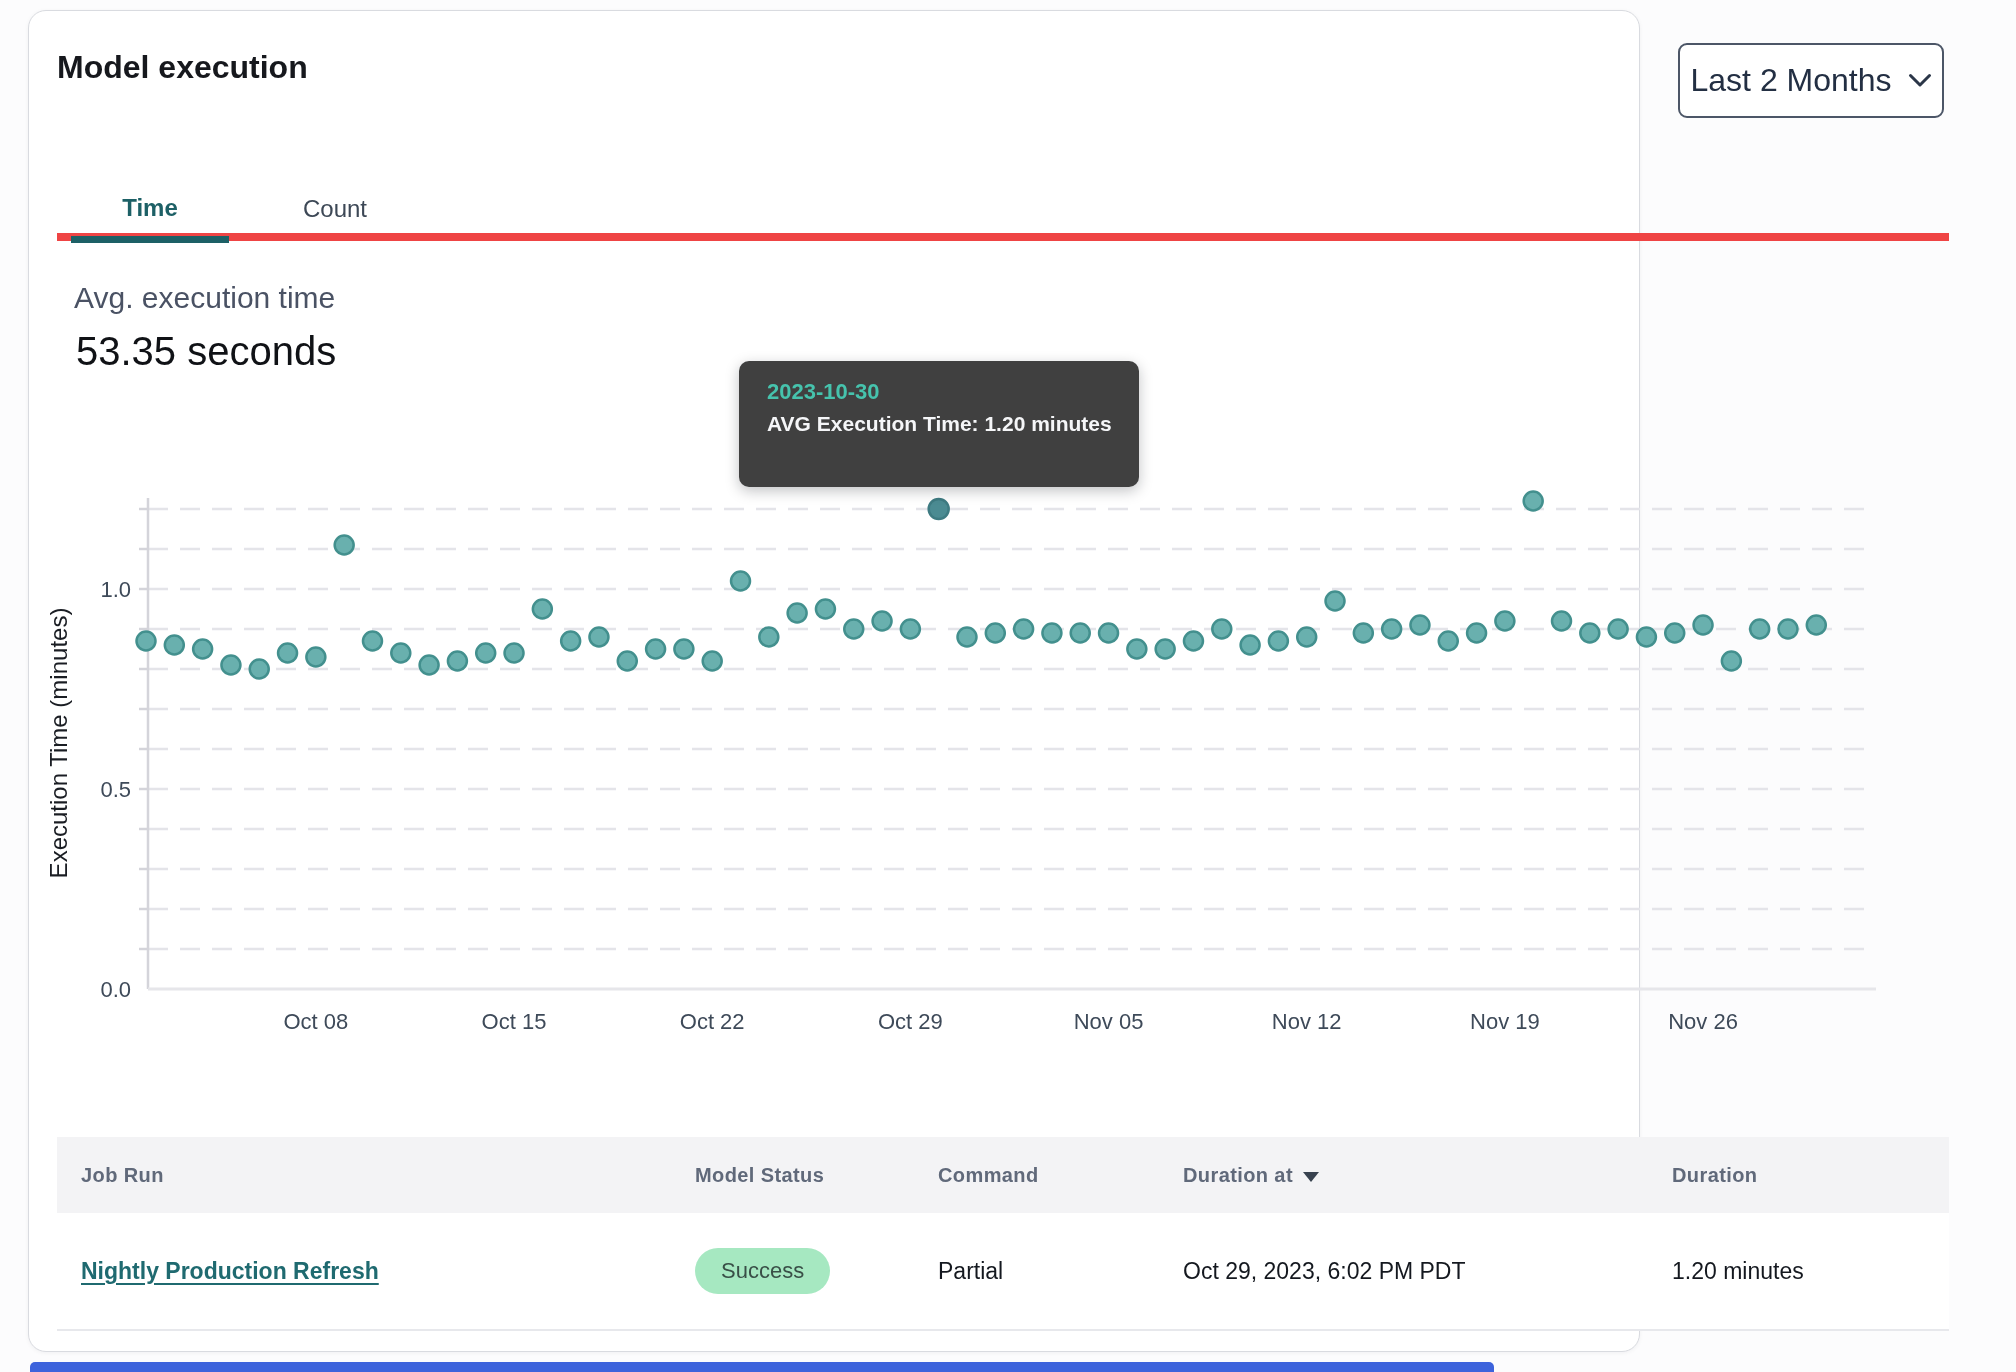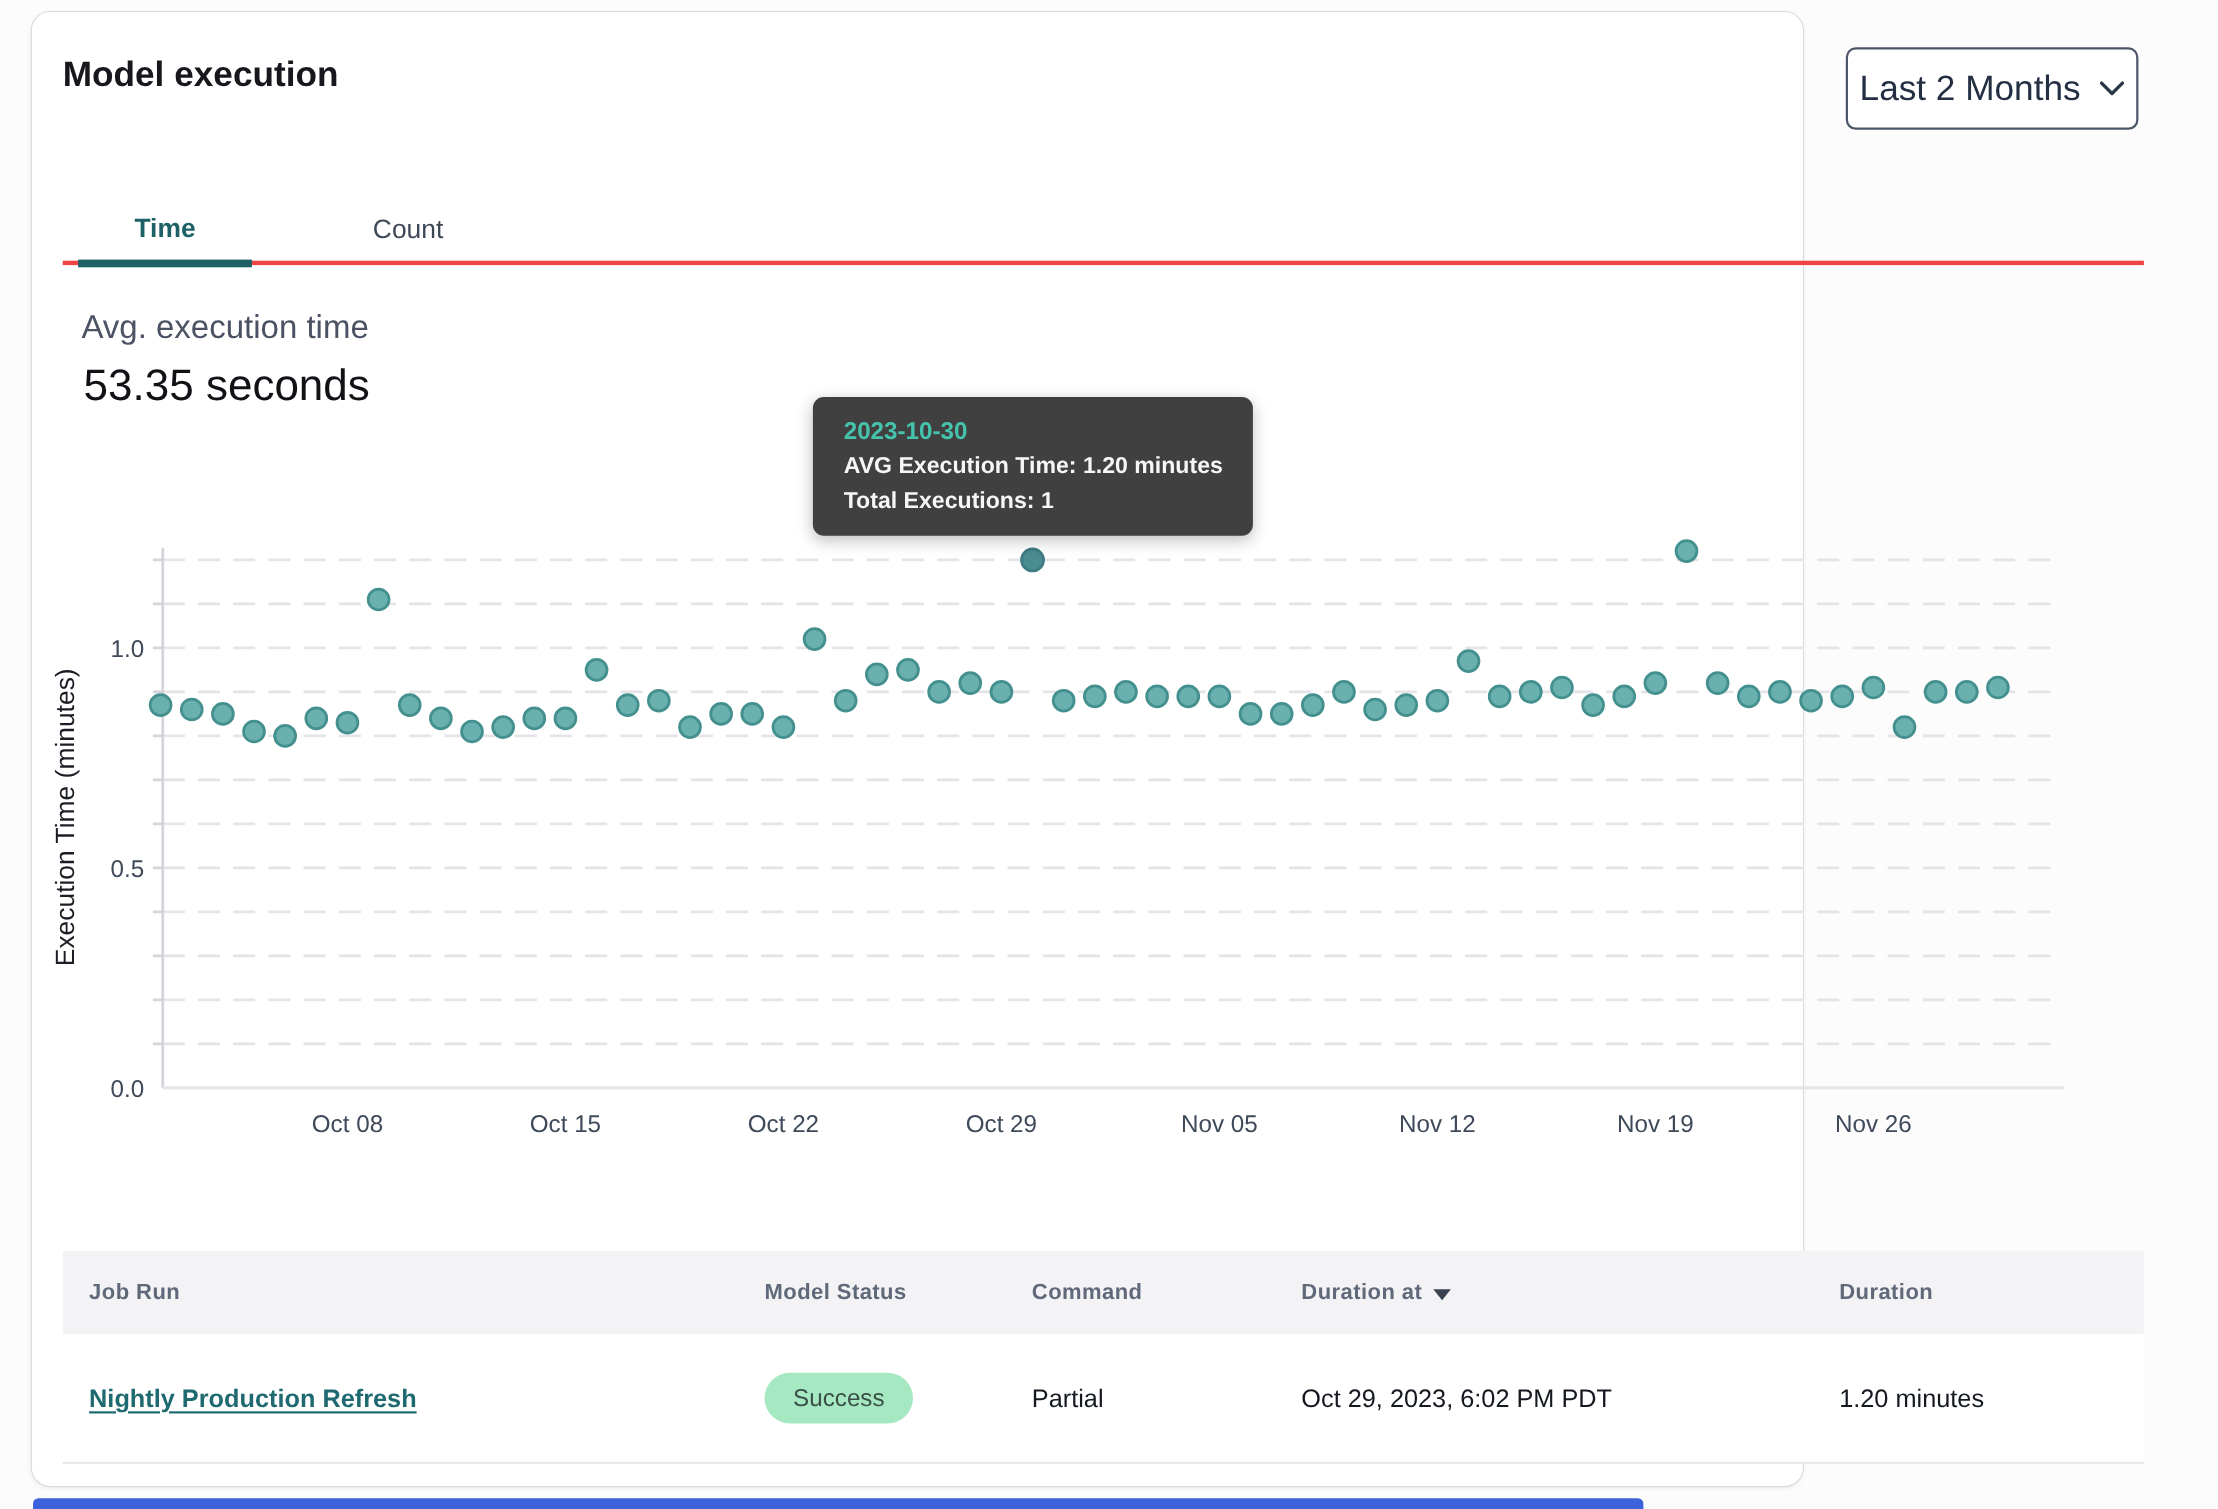--- a/index.html
+++ b/index.html
@@ -10,21 +10,21 @@
           box-shadow:0 1px 4px rgba(20,24,40,.05); }
 
   .page-title { position:absolute; left:28px; top:38px; font-size:32px; font-weight:600; color:#16181d; }
 
   .range-btn { position:absolute; left:1649px; top:32px; width:266px; height:75px;
                border:2px solid #4c5667; border-radius:9px; background:#fff;
                display:flex; align-items:center; justify-content:center; gap:16px;
                font-size:32px; font-weight:500; color:#232f43; cursor:pointer; }
 
   .tabbar { position:absolute; left:28px; top:168px; width:1892px; height:62px;
-            border-bottom:4px solid #ef4444; display:flex;gap:36px; }
+            border-bottom:8px solid #ef4444; display:flex; }
   .tab { height:60px; display:flex; align-items:center; justify-content:center;
          font-size:24px; cursor:pointer; }
   .tab.active { width:158px; margin-left:14px; color:#1d6066; font-weight:700;
                 border-bottom:7px solid #1d6066; height:64px; }
   .tab.inactive { width:140px; margin-left:36px; color:#3d4856; font-weight:400; }
 
   .summary-label { position:absolute; left:45px; top:270px; font-size:30px; color:#4a5264; }
   .summary-value { position:absolute; left:47px; top:318px; font-size:40px; color:#101216; }
 
   .tooltip { position:absolute; left:710px; top:350px; width:400px; height:126px;
@@ -83,21 +83,20 @@
     <div class="tab active">Time</div>
     <div class="tab inactive">Count</div>
   </div>
 
   <div class="summary-label">Avg. execution time</div>
   <div class="summary-value">53.35 seconds</div>
 
   <div class="tooltip">
     <div class="tt-date">2023-10-30</div>
     <div class="tt-line">AVG Execution Time: 1.20 minutes</div>
-    <div class="tt-line">Total Executions: 1</div>
   </div>
 
   <svg class="chart-wrap" viewBox="0 0 1948 1342">
       <line x1="119" x2="1847" y1="938" y2="938" stroke="#e4e4e9" stroke-width="2.5" stroke-dasharray="20 12"></line>
       <line x1="110" x2="119" y1="938" y2="938" stroke="#d4d4da" stroke-width="2.5"></line>
       <line x1="119" x2="1847" y1="898" y2="898" stroke="#e4e4e9" stroke-width="2.5" stroke-dasharray="20 12"></line>
       <line x1="110" x2="119" y1="898" y2="898" stroke="#d4d4da" stroke-width="2.5"></line>
       <line x1="119" x2="1847" y1="858" y2="858" stroke="#e4e4e9" stroke-width="2.5" stroke-dasharray="20 12"></line>
       <line x1="110" x2="119" y1="858" y2="858" stroke="#d4d4da" stroke-width="2.5"></line>
       <line x1="119" x2="1847" y1="818" y2="818" stroke="#e4e4e9" stroke-width="2.5" stroke-dasharray="20 12"></line>

